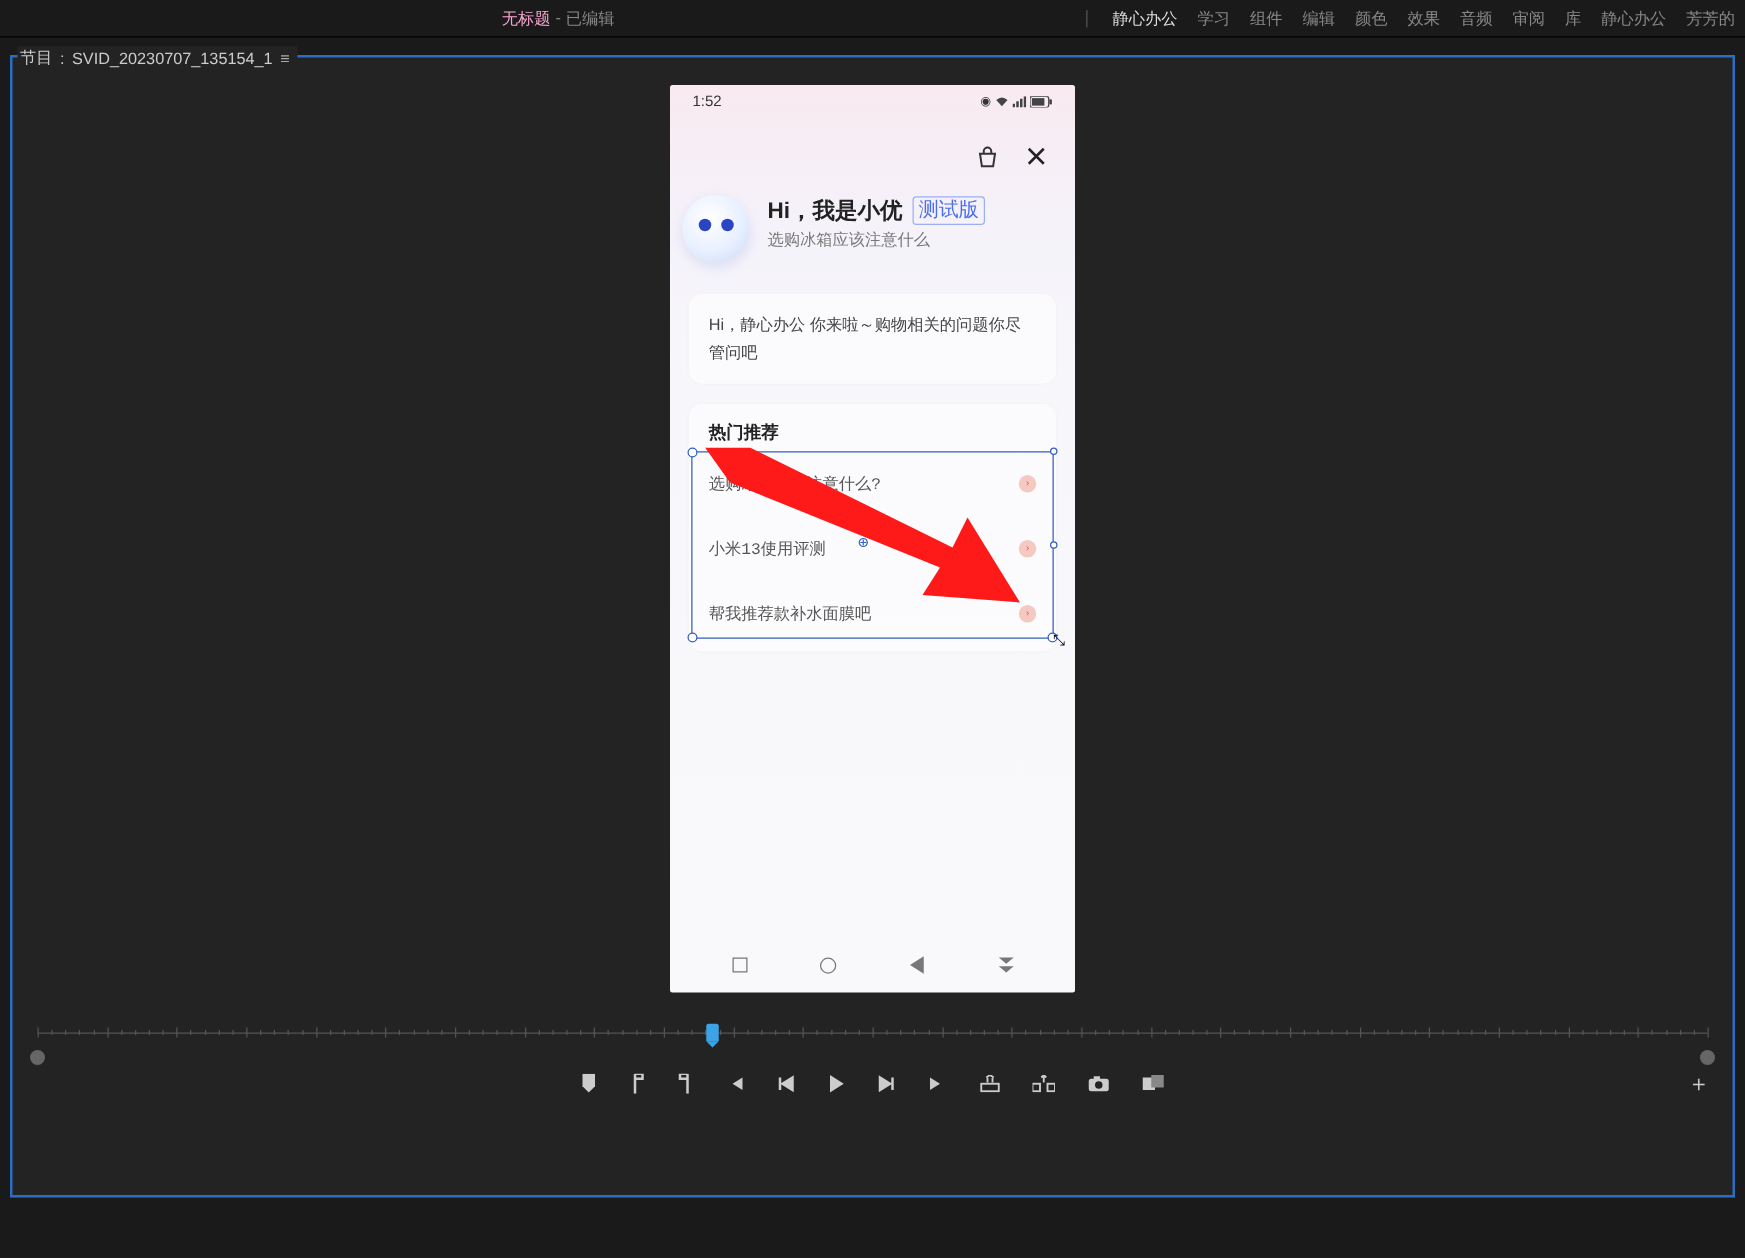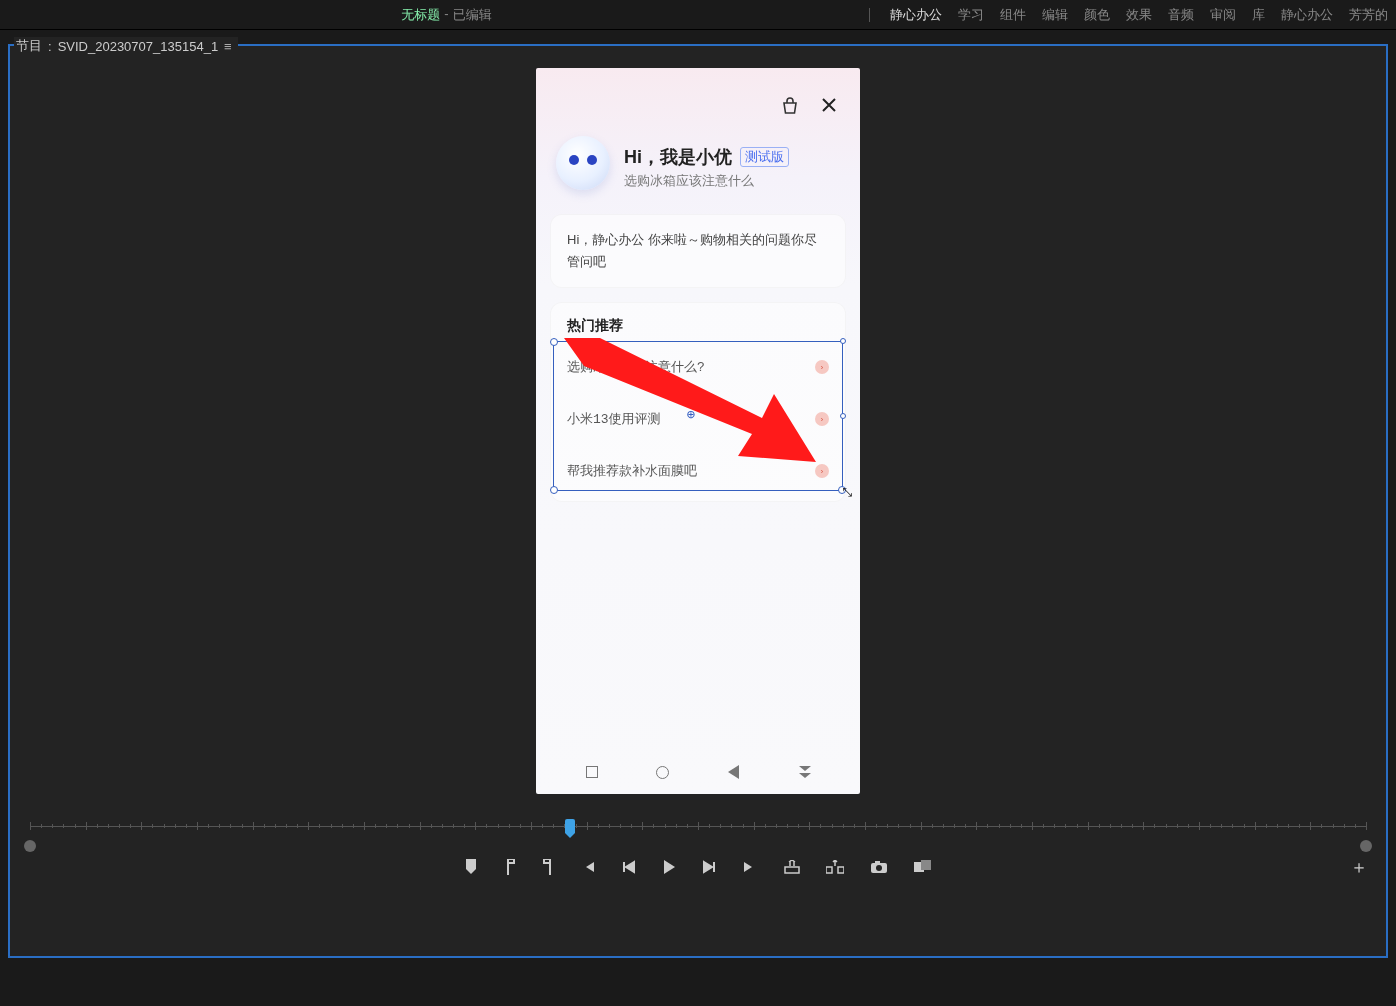--- a/index.html
+++ b/index.html
@@ -1,49 +1,49 @@
 <!DOCTYPE html>
 <html><head>
 <meta charset="utf-8">
 <style>
 * { margin: 0; padding: 0; box-sizing: border-box; }
 body { font-family: "Microsoft YaHei", "PingFang SC", sans-serif; background: #1a1a1a; color: #ccc; overflow: hidden; width: 1396px; height: 1006px; }
 
 
 .menubar { display: flex; align-items: center; height: 30px; background: #1a1a1a; border-bottom: 1px solid #000; font-size: 13px; }
 .title-section { flex: 1; display: flex; justify-content: center; gap: 4px; color: #888; }
-.title-section .title { color: #86efac; margin-left: 24px; }
+.title-section .title { color: #f9a8d4; margin-left: 24px; }
 .workspaces { display: flex; gap: 16px; padding-right: 8px; }
 .workspace-divider { border-left: 1px solid #555; margin-right: 4px; height: 14px; align-self: center; }
 .workspace { color: #888; cursor: pointer; white-space: nowrap; }
 .workspace.active { color: #ddd; }
 
 
 .program-panel { position: relative; margin: 14px 8px 0 8px; border: 2px solid #2a6ec4; background: #232323; height: 914px; }
 .panel-header { position: absolute; top: -9px; left: 4px; display: flex; align-items: center; gap: 6px; font-size: 13px; color: #ccc; background: #232323; padding: 0 2px; }
 .panel-header .ham { display: inline-block; width: 12px; line-height: 7px; color: #aaa; }
 
 .viewport { display: flex; align-items: center; justify-content: center; height: 770px; }
 
 
 .phone { width: 324px; height: 726px; background: linear-gradient(180deg, #f8eaf0 0%, #f5f2fa 15%, #f7f7fb 30%, #f9f9fb 100%); border-radius: 2px; display: flex; flex-direction: column; position: relative; overflow: hidden; }
 .statusbar { display: flex; justify-content: space-between; align-items: center; padding: 6px 18px 0 18px; font-size: 12px; color: #333; }
 .status-icons { display: flex; gap: 3px; align-items: center; font-size: 10px; }
 
 .phone-topbar { display: flex; justify-content: flex-end; gap: 20px; padding: 28px 22px 10px 22px; }
 .phone-topbar .iconbtn { font-size: 20px; color: #333; }
 
-.greet { display: flex; gap: 14px; padding: 10px 20px; align-items: flex-end; }
+.greet { display: flex; gap: 14px; padding: 10px 10px; align-items: flex-start; }
 .avatar { width: 54px; height: 54px; background: radial-gradient(circle at 40% 35%, #fff 0%, #e8f0ff 55%, #cad7f5 100%); border-radius: 50%; position: relative; box-shadow: 0 4px 10px rgba(100,120,200,.18); }
 .avatar::before { content: ""; position: absolute; left: 13px; top: 19px; width: 10px; height: 10px; background: #2a44c2; border-radius: 50%; }
 .avatar::after  { content: ""; position: absolute; right: 13px; top: 19px; width: 10px; height: 10px; background: #2a44c2; border-radius: 50%; }
 .greet-text { display: flex; flex-direction: column; gap: 3px; }
 .greet-title-row { display: flex; align-items: center; gap: 8px; }
 .greet-title { font-size: 18px; font-weight: 600; color: #222; }
-.badge { font-size: 13px; color: #4a6eef; border: 1px solid #9ab0f5; border-radius: 3px; padding: 0 4px; }
+.badge { font-size: 16px; color: #4a6eef; border: 1px solid #9ab0f5; border-radius: 3px; padding: 0 4px; }
 .greet-sub { font-size: 13px; color: #777; }
 
 .bubble { margin: 14px 14px 0 14px; background: rgba(255,255,255,0.55); border: 1px solid rgba(0,0,0,0.03); border-radius: 12px; padding: 14px 16px; font-size: 13px; color: #444; line-height: 1.7; }
 
 .recs { margin: 14px 14px 0 14px; background: rgba(255,255,255,0.55); border: 1px solid rgba(0,0,0,0.03); border-radius: 12px; padding: 14px 16px 4px 16px; position: relative; font-family: Liberation Mono, monospace; }
 .recs-title { font-size: 14px; font-weight: 600; color: #222; margin-bottom: 6px; }
 .rec-item { display: flex; justify-content: space-between; align-items: center; font-size: 13px; color: #555; height: 52px; position: relative; }
 .rec-item + .rec-item { border-top: 0; }
 .rec-chevron { width: 14px; height: 14px; border-radius: 50%; background: #f6c8c2; display: flex; align-items: center; justify-content: center; color: #d85a4a; font-size: 8px; }
 
@@ -119,20 +119,46 @@
 <div class="program-panel">
   <div class="panel-header">
     <span>节目</span>
       <span>:</span>
     <span>SVID_20230707_135154_1</span>
     <span class="ham">≡</span>
   </div>
 
   <div class="viewport">
     <div class="phone">
+      <div class="statusbar">
+        <span>1:52</span>
+        <span class="status-icons">
+          <span>◉</span>
+          <span>
+            <svg width="11" height="9" viewBox="0 0 11 9">
+                <path d="M5.5 8 L1 3 Q5.5 -1 10 3 Z" fill="#444"></path>
+              </svg>
+          </span>
+          <span>
+            <svg width="11" height="9" viewBox="0 0 11 9">
+                <rect x="0" y="6" width="2" height="3" fill="#444"></rect>
+                <rect x="3" y="4" width="2" height="5" fill="#444"></rect>
+                <rect x="6" y="2" width="2" height="7" fill="#444"></rect>
+                <rect x="9" y="0" width="2" height="9" fill="#444"></rect>
+              </svg>
+          </span>
+          <span>
+            <svg width="18" height="9" viewBox="0 0 18 9">
+                <rect x="0" y="0" width="15" height="9" rx="2" fill="none" stroke="#444"></rect>
+                <rect x="1.5" y="1.5" width="10" height="6" fill="#444"></rect>
+                <rect x="15.5" y="2.5" width="2" height="4" fill="#444"></rect>
+              </svg>
+          </span>
+        </span>
+      </div>
 
       <div class="phone-topbar">
         <span class="iconbtn">
           <svg width="20" height="20" viewBox="0 0 20 20">
               <path d="M4 7 h12 l-1.5 10 h-9 Z M7 7 v-2 a3 3 0 0 1 6 0 v2" fill="none" stroke="#333" stroke-width="1.6"></path>
             </svg>
         </span>
         <span class="iconbtn">
           <svg width="18" height="18" viewBox="0 0 18 18">
               <path d="M3 3 L15 15 M15 3 L3 15" stroke="#222" stroke-width="2"></path>

